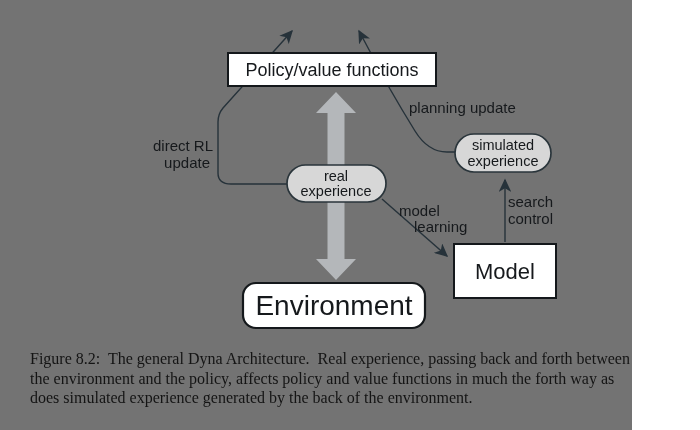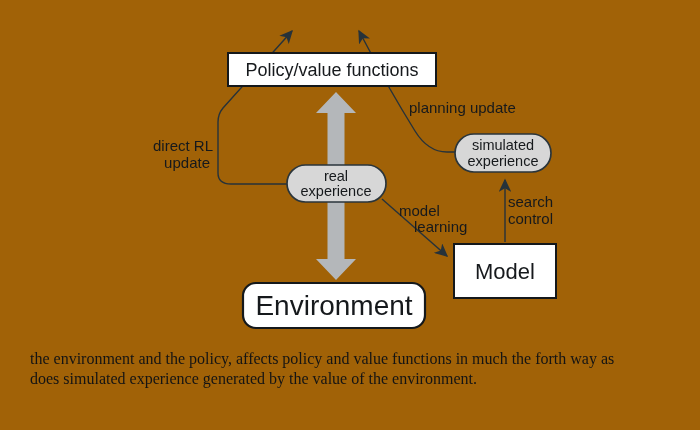--- a/index.html
+++ b/index.html
@@ -1,16 +1,16 @@
 <!DOCTYPE html>
 <html><head>
 <meta charset="utf-8">
 <style>
   html,body{margin:0;padding:0;background:#ffffff;}
-  #page{position:relative;width:700px;height:430px;background:#a16207;overflow:hidden;
+  #page{position:relative;width:632px;height:430px;background:#737373;overflow:hidden;
         font-family:"Liberation Sans",sans-serif;}
   #diagram{position:absolute;left:0;top:0;}
   .node-label{font-family:"Liberation Sans",sans-serif;fill:#16191c;}
   .edge-label{font-family:"Liberation Sans",sans-serif;font-size:15px;fill:#16191c;}
   #caption{position:absolute;left:30px;top:349px;width:660px;
            font-family:"Liberation Serif",serif;font-size:16px;line-height:19.5px;
            color:#141414;}
   #caption div{white-space:pre;}
 </style>
 </head>
@@ -67,17 +67,18 @@
     <text class="edge-label" x="409" y="113">planning update</text>
 
     <text class="edge-label" x="399" y="216">model</text>
     <text class="edge-label" x="414" y="232">learning</text>
 
     <text class="edge-label" x="508" y="207">search</text>
     <text class="edge-label" x="508" y="224">control</text>
   </svg>
 
   <div id="caption">
+    <div>Figure 8.2:  The general Dyna Architecture.  Real experience, passing back and forth between</div>
     <div>the environment and the policy, affects policy and value functions in much the forth way as</div>
-    <div>does simulated experience generated by the value of the environment.</div>
+    <div>does simulated experience generated by the back of the environment.</div>
   </div>
 
 </div>
 
 </body></html>

